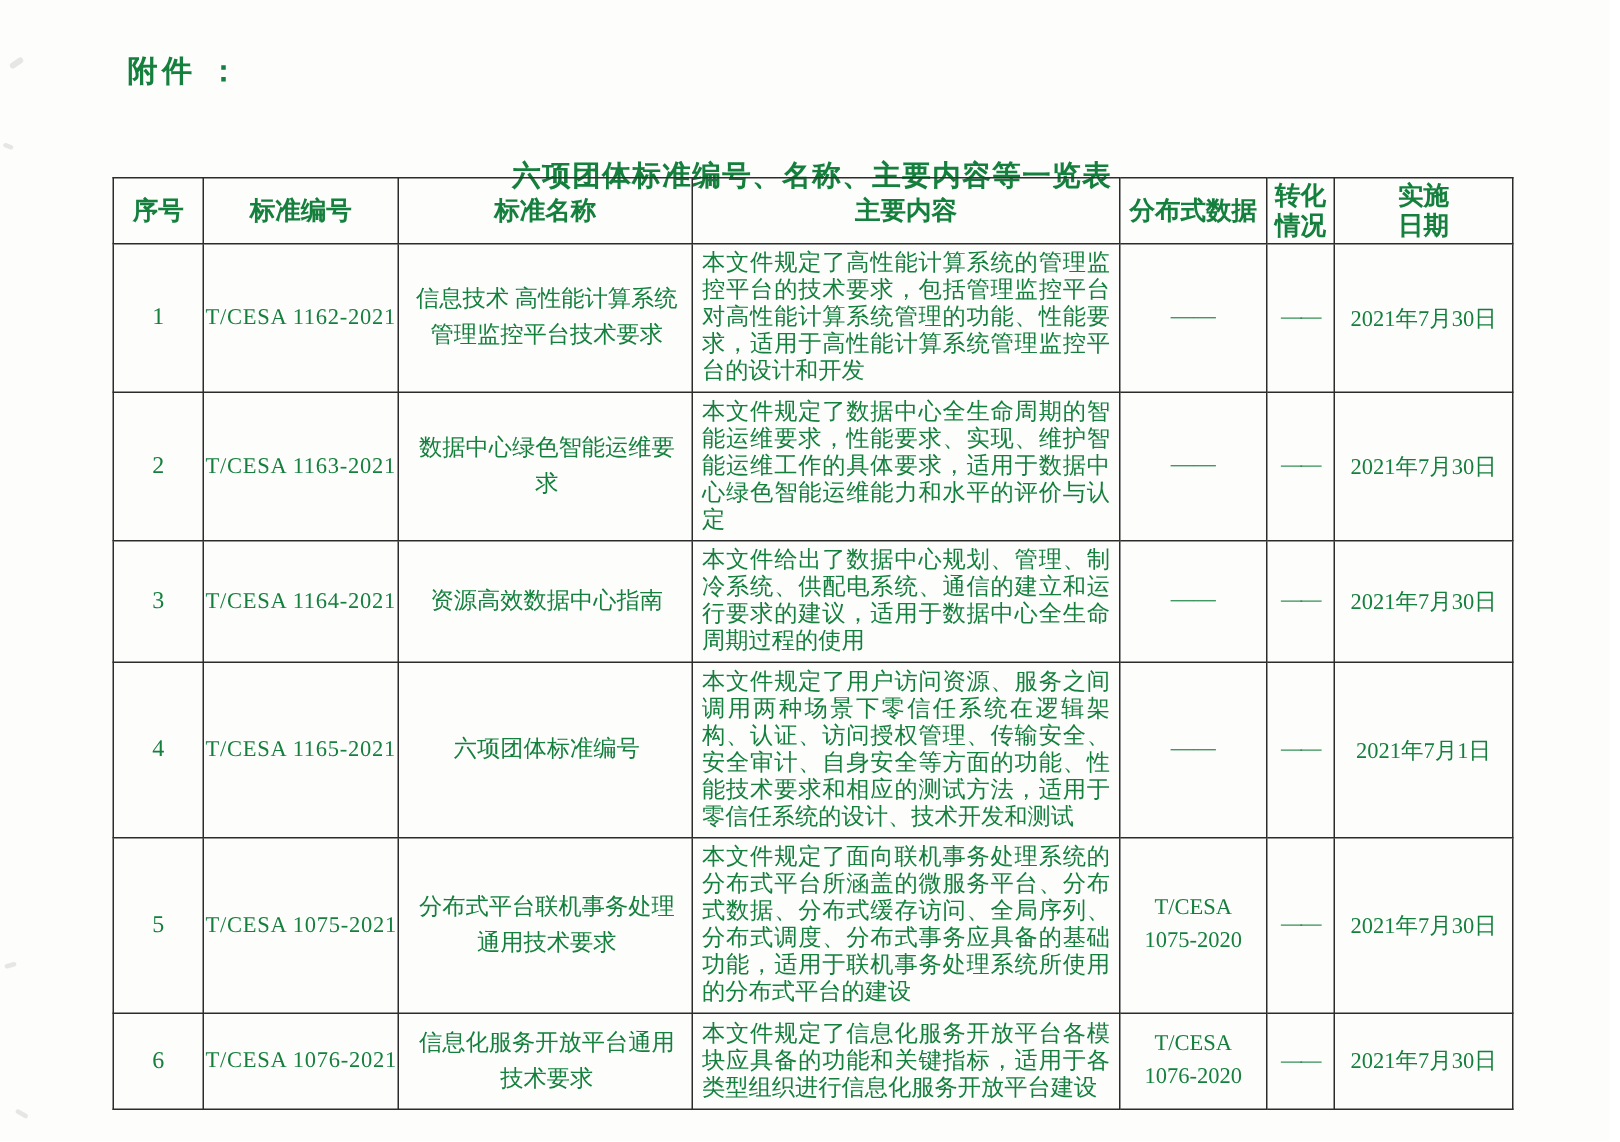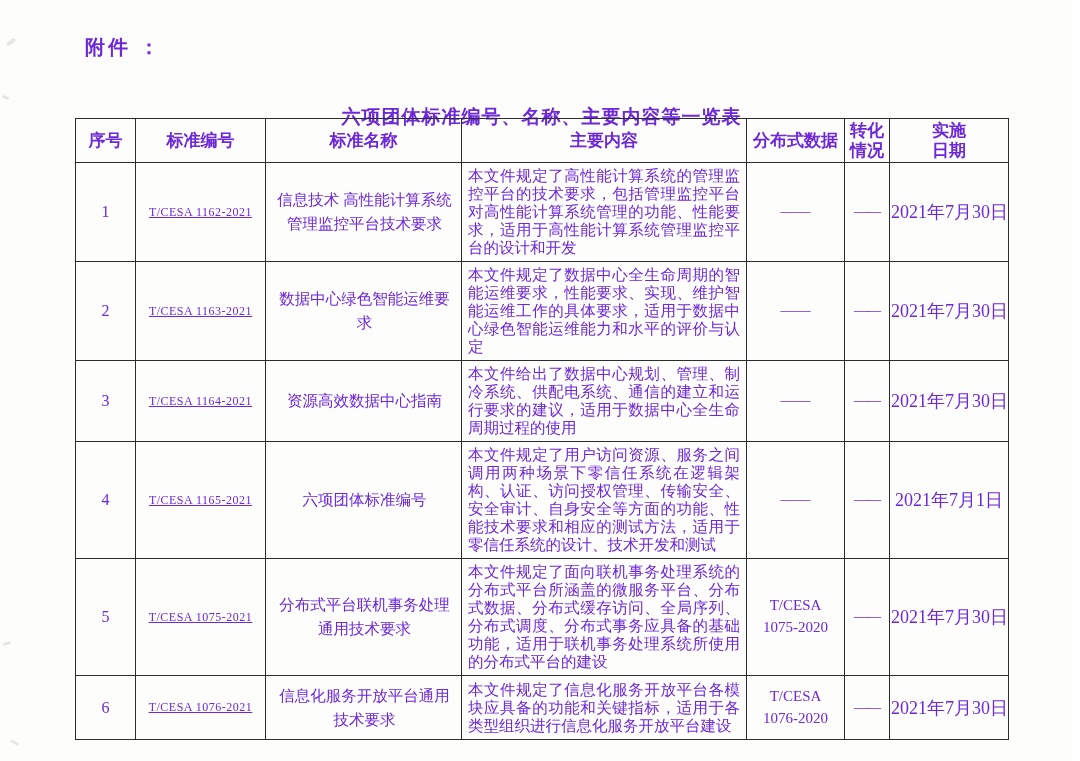--- a/index.html
+++ b/index.html
@@ -7,21 +7,21 @@
     padding: 0;
     background: #ffffff;
   }
   .page {
     position: relative;
     width: 1073px;
     height: 761px;
     background: #fdfdfc;
     overflow: hidden;
     font-family: "Liberation Serif", "DejaVu Serif", serif;
-    color: #6d28d9;
+    color: #15803d;
   }
   
   .artifact {
     position: absolute;
     background: #c9c9c6;
     opacity: 0.45;
     border-radius: 2px;
   }
   .artifact.a1 { left: 6px;  top: 40px;  width: 10px; height: 4px; transform: rotate(-35deg); }
   .artifact.a2 { left: 2px;  top: 96px;  width: 7px;  height: 3px; transform: rotate(20deg); }
@@ -83,26 +83,24 @@
   tbody tr:nth-child(3) { height: 80px; }
   tbody tr:nth-child(4) { height: 110px; }
   tbody tr:nth-child(5) { height: 117px; }
   tbody tr:nth-child(6) { height: 64px; }
 
   td.cell-index {
     text-align: center;
     font-size: 16px;
   }
   td.cell-no {
-    text-align: center;
-    font-size: 12px;
+    font-size: 15px;
     font-family: "Liberation Serif", "DejaVu Serif", serif;
     letter-spacing: 0.5px;
     white-space: nowrap;
-    text-decoration: underline;
   }
   td.cell-name {
     text-align: center;
     font-size: 15.5px;
     line-height: 1.55;
     padding: 4px 8px 4px 10px;
   }
   td.cell-content {
     text-align: justify;
     font-size: 15.5px;
@@ -117,21 +115,21 @@
   }
   td.cell-conv {
     text-align: center;
     font-size: 14px;
     letter-spacing: -1px;
     white-space: nowrap;
     overflow: hidden;
   }
   td.cell-date {
     text-align: center;
-    font-size: 18px;
+    font-size: 15px;
     white-space: nowrap;
   }
 </style>
 </head>
 <body>
 
 <div class="page">
   <span class="artifact a1"></span>
   <span class="artifact a2"></span>
   <span class="artifact a3"></span>

